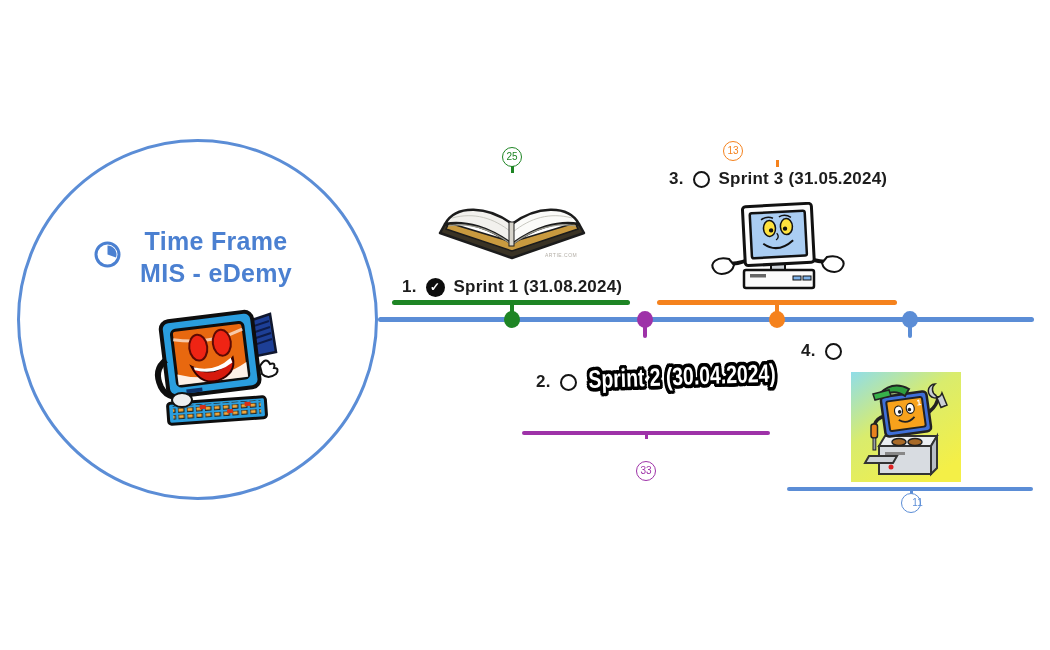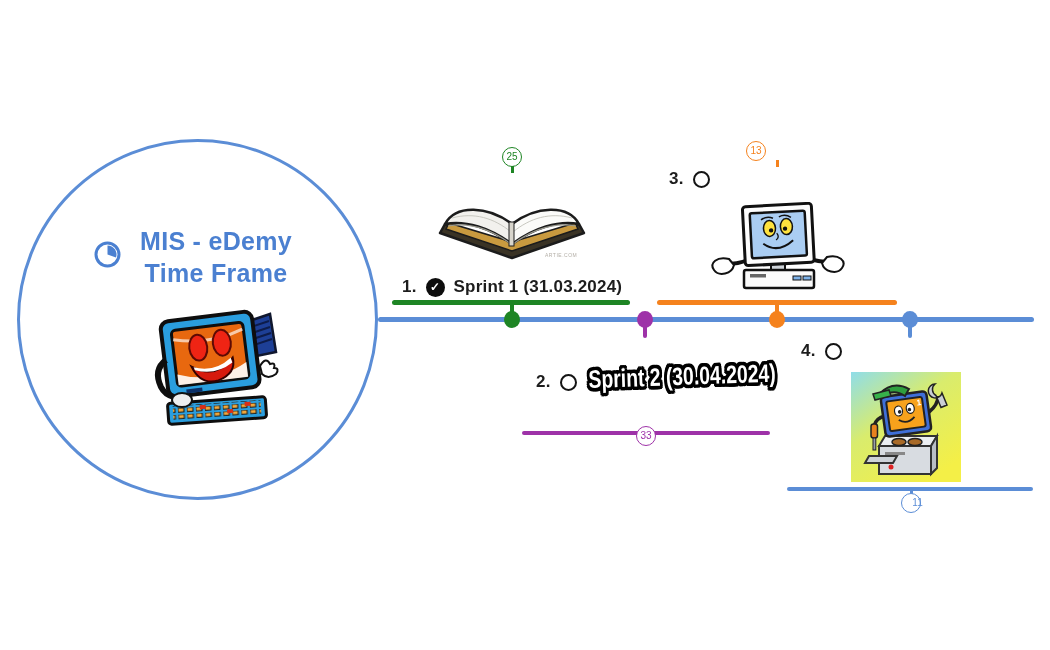--- a/index.html
+++ b/index.html
@@ -62,22 +62,22 @@
   <div class="abs timeline"></div>
 
   <div class="abs central-circle"></div>
 
   <svg class="abs clock" viewBox="0 0 29 29">
     <circle cx="14.5" cy="14.5" r="11.5" fill="none" stroke="#4b80d1" stroke-width="3"></circle>
     <path d="M14.5,14.5 L14.5,5.5 A9,9 0 0 1 23,17.5 Z" fill="#4b80d1"></path>
   </svg>
 
   <div class="abs title-wrap">
+    <div>Time Frame</div>
     <div>MIS - eDemy</div>
-    <div>Time Frame</div>
   </div>
 
   <svg class="abs" style="left:142px;top:308px;" width="150" height="124" viewBox="0 0 150 124">
     <polygon points="98,16 128,6 134,44 104,50" fill="#1d3f96" stroke="#10172e" stroke-width="2.5"></polygon>
     <path d="M103,21 l24,-8 M104,27 l24,-8 M105,33 l24,-8 M106,39 l24,-8" stroke="#0d1c4a" stroke-width="2" fill="none"></path>
     <path d="M118,58 q6,-10 10,-2 q6,-2 4,4 q6,0 2,6 q-8,6 -14,0 Z" fill="#fff" stroke="#111" stroke-width="2"></path>
     <g transform="rotate(-7 70 45)">
       <rect x="22" y="8" width="92" height="76" rx="8" fill="#2a9ede" stroke="#0e0e0e" stroke-width="4"></rect>
       <rect x="32" y="18" width="72" height="56" rx="4" fill="#e8680f" stroke="#0e0e0e" stroke-width="3"></rect>
       <path d="M33,62 q36,14 70,-4 l0,15 -70,0 Z" fill="#fff" opacity="0.9"></path>
@@ -105,21 +105,21 @@
   </svg>
 
   <div class="sprint-layer" style="--c: #1e8524;">
     <div class="underline" style="left:392px;top:300px;width:238px;"></div>
     <div class="stem" style="left:510px;top:303px;height:12px;"></div>
     <div class="dot" style="left:504px;top:311px;"></div>
 
     <div class="row" style="left:402px;top:277px;">
       <span class="order">1.</span>
       <span class="check-icon"></span>
-      <span class="name">Sprint 1 (31.03.2024)</span>
+      <span class="name">Sprint 1 (31.08.2024)</span>
     </div>
 
     <div class="badge" style="left:502px;top:147px;">25</div>
     <div class="badge-stem" style="left:511px;top:166px;height:7px;"></div>
 
     <svg class="abs" style="left:432px;top:186px;" width="160" height="84" viewBox="0 0 160 84">
       <path d="M80,72 L8,47 L13,38 L80,60 L147,38 L152,47 Z" fill="#3a3325" stroke="#1c1c1c" stroke-width="2.5" stroke-linejoin="round"></path>
       <path d="M80,65 L14,43 L17,37 L80,56 L143,37 L146,43 Z" fill="#c99a3f" stroke="#1c1c1c" stroke-width="1.5"></path>
       <path d="M80,58 C58,42 34,34 13,38 C24,18 56,20 80,38 Z" fill="#f2f1ed" stroke="#1c1c1c" stroke-width="2.5" stroke-linejoin="round"></path>
       <path d="M80,58 C102,42 126,34 147,38 C136,18 104,20 80,38 Z" fill="#fbfbf9" stroke="#1c1c1c" stroke-width="2.5" stroke-linejoin="round"></path>
@@ -135,30 +135,31 @@
     <div class="stem" style="left:643px;top:322px;height:16px;"></div>
 
     <div class="row" style="left:536px;top:369px;">
       <span class="order">2.</span>
       <span class="circle-icon"></span>
       <span class="wordart">Sprint 2 (30.04.2024)</span>
     </div>
 
     <div class="underline thin" style="left:522px;top:431px;width:248px;"></div>
     <div class="badge-stem" style="left:645px;top:434px;height:5px;"></div>
-    <div class="badge" style="left:636px;top:426px;">33</div>
+    <div class="badge" style="left:636px;top:461px;">33</div>
   </div>
 
   <div class="sprint-layer" style="--c: #f5821d;">
-    <div class="badge" style="left:746px;top:141px;">13</div>
+    <div class="badge" style="left:723px;top:141px;">13</div>
     <div class="badge-stem" style="left:776px;top:160px;height:7px;"></div>
 
     <div class="row" style="left:669px;top:169px;">
       <span class="order">3.</span>
       <span class="circle-icon"></span>
+      <span class="name">Sprint 3 (31.05.2024)</span>
     </div>
 
     <svg class="abs" style="left:707px;top:202px;" width="142" height="100" viewBox="0 0 142 100">
       <path d="M22,62 C38,61 50,55 58,49" stroke="#111" stroke-width="4" fill="none"></path>
       <path d="M120,60 C104,59 93,54 86,49" stroke="#111" stroke-width="4" fill="none"></path>
       <path d="M22,57 C10,54 2,61 7,68 C12,75 25,72 27,63 Z" fill="#fff" stroke="#111" stroke-width="2"></path>
       <path d="M120,55 C132,52 140,59 135,66 C130,73 117,70 115,61 Z" fill="#fff" stroke="#111" stroke-width="2"></path>
       <rect x="64" y="60" width="14" height="8" fill="#cfd4da" stroke="#111" stroke-width="2"></rect>
       <g transform="rotate(-3 71 36)">
         <rect x="37" y="3" width="69" height="59" rx="3" fill="#fdfdfd" stroke="#111" stroke-width="3"></rect>

